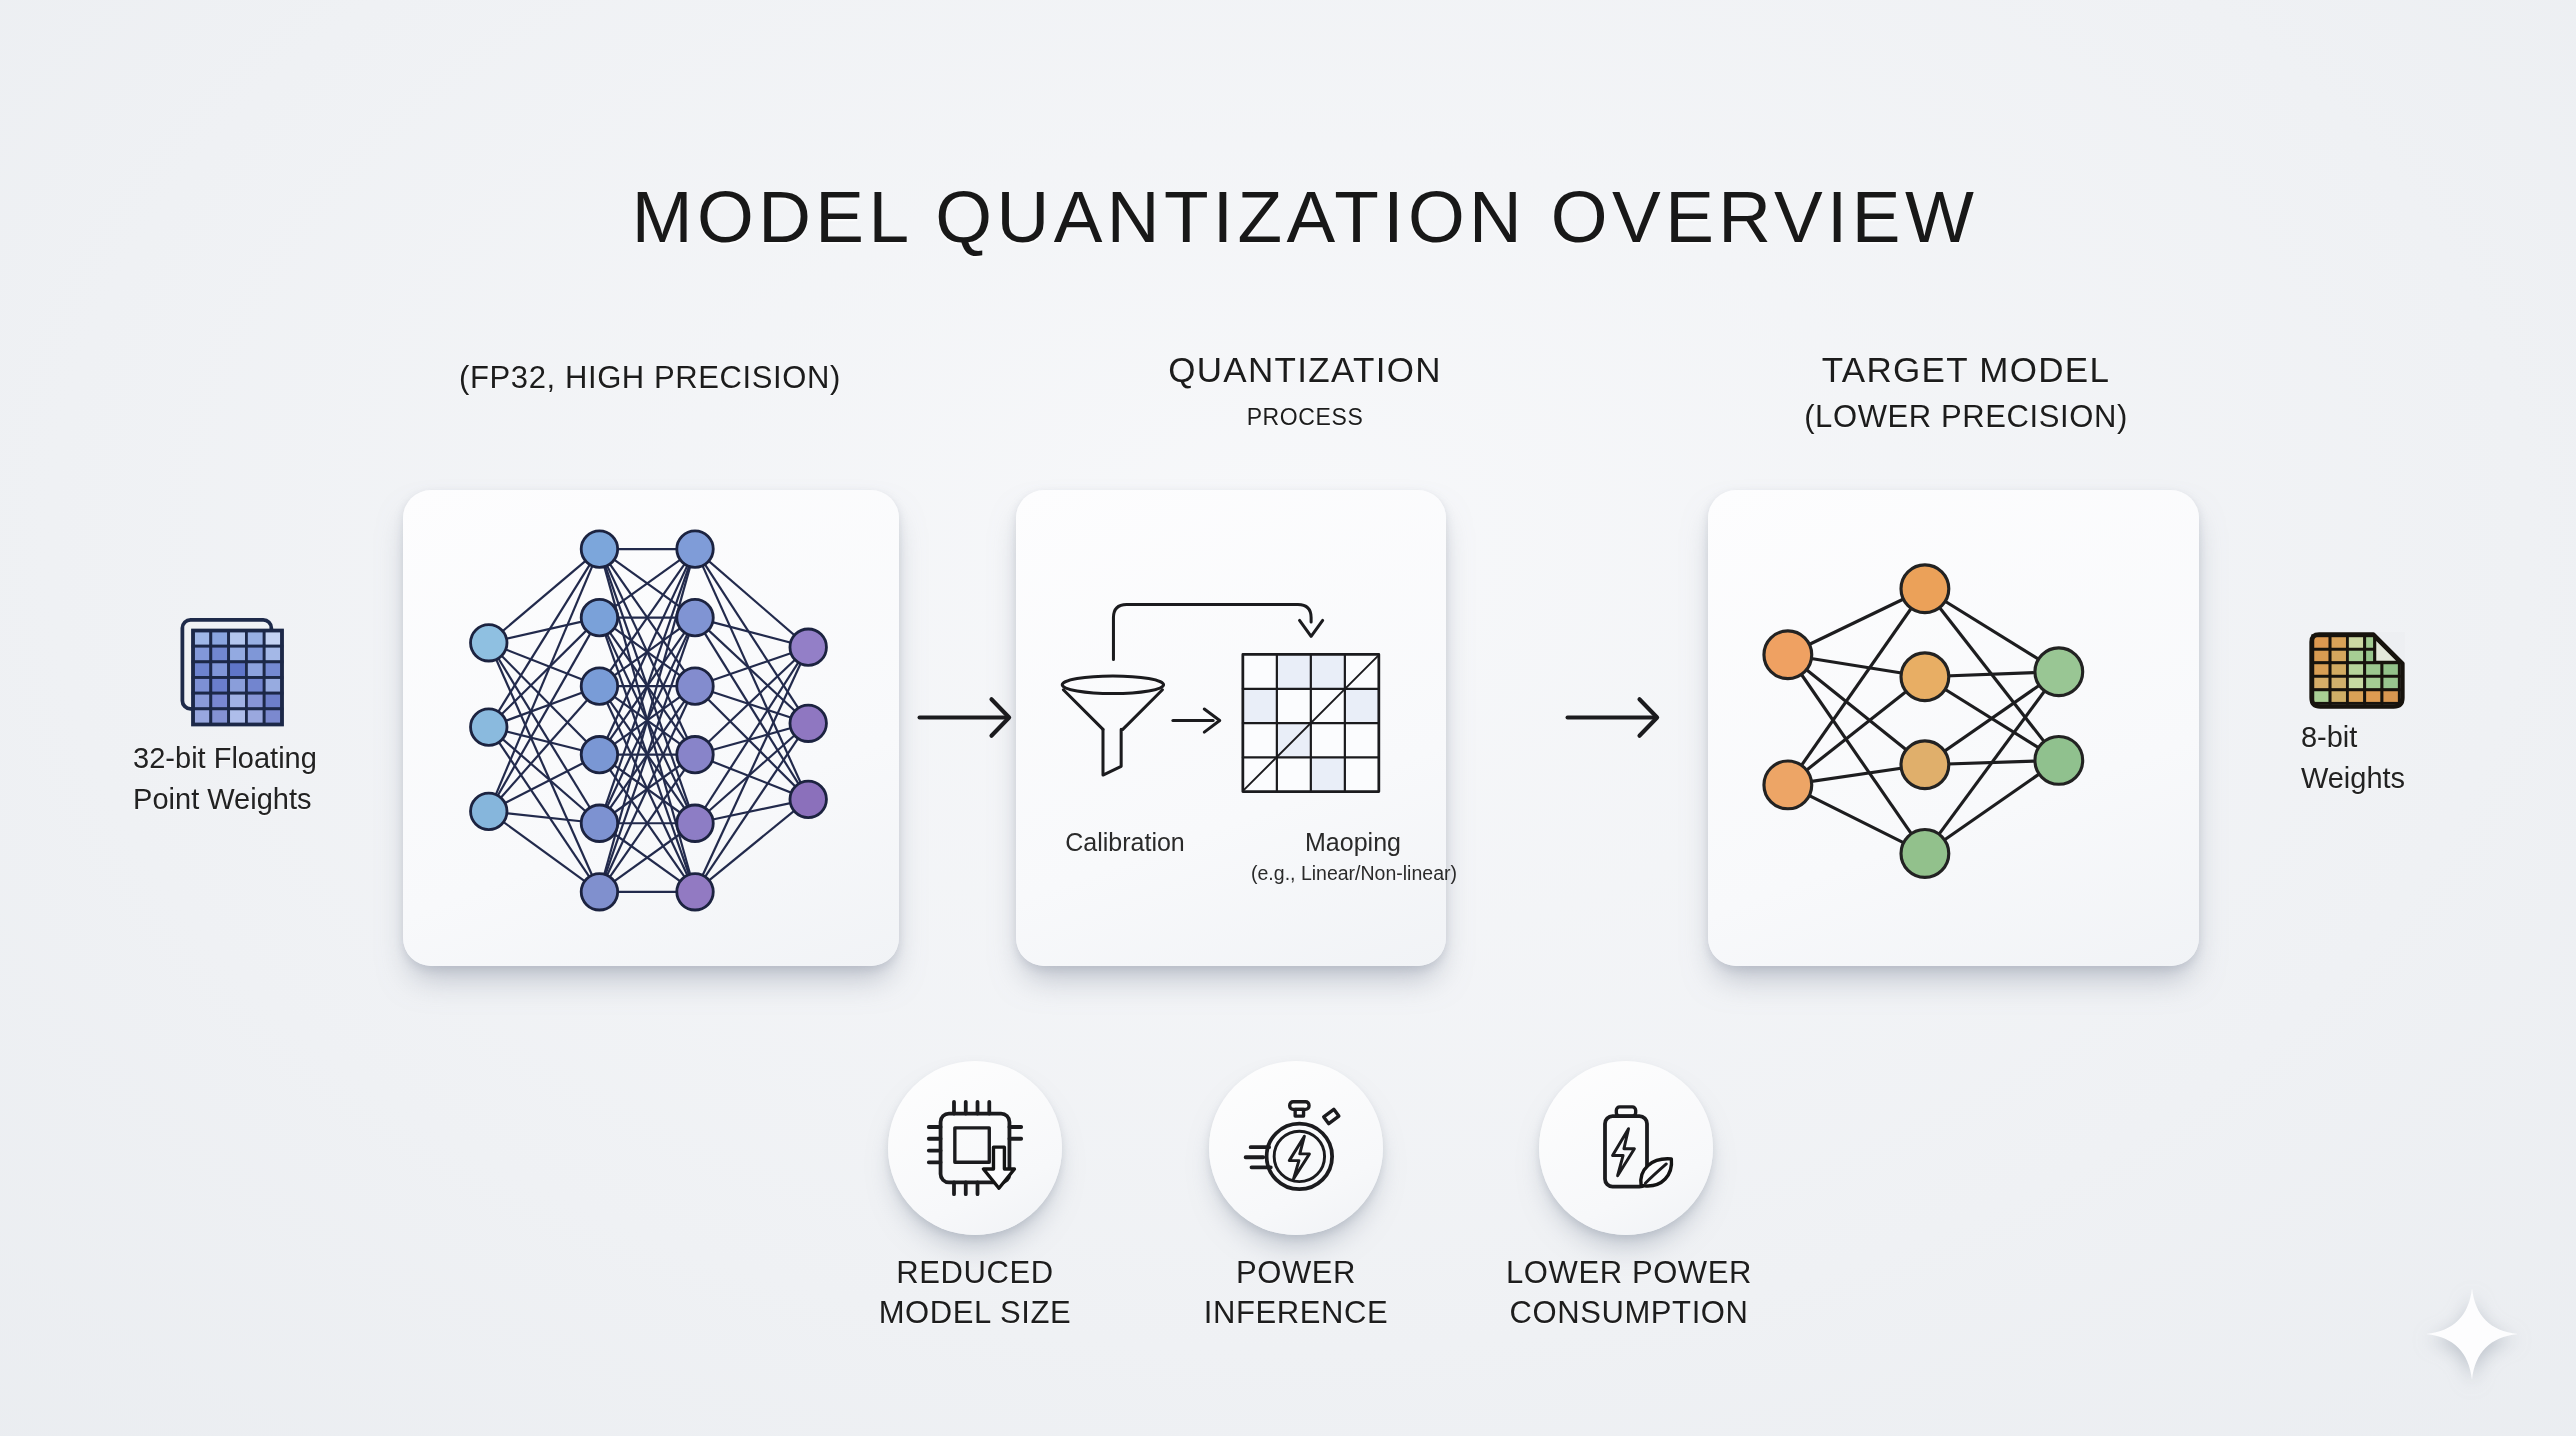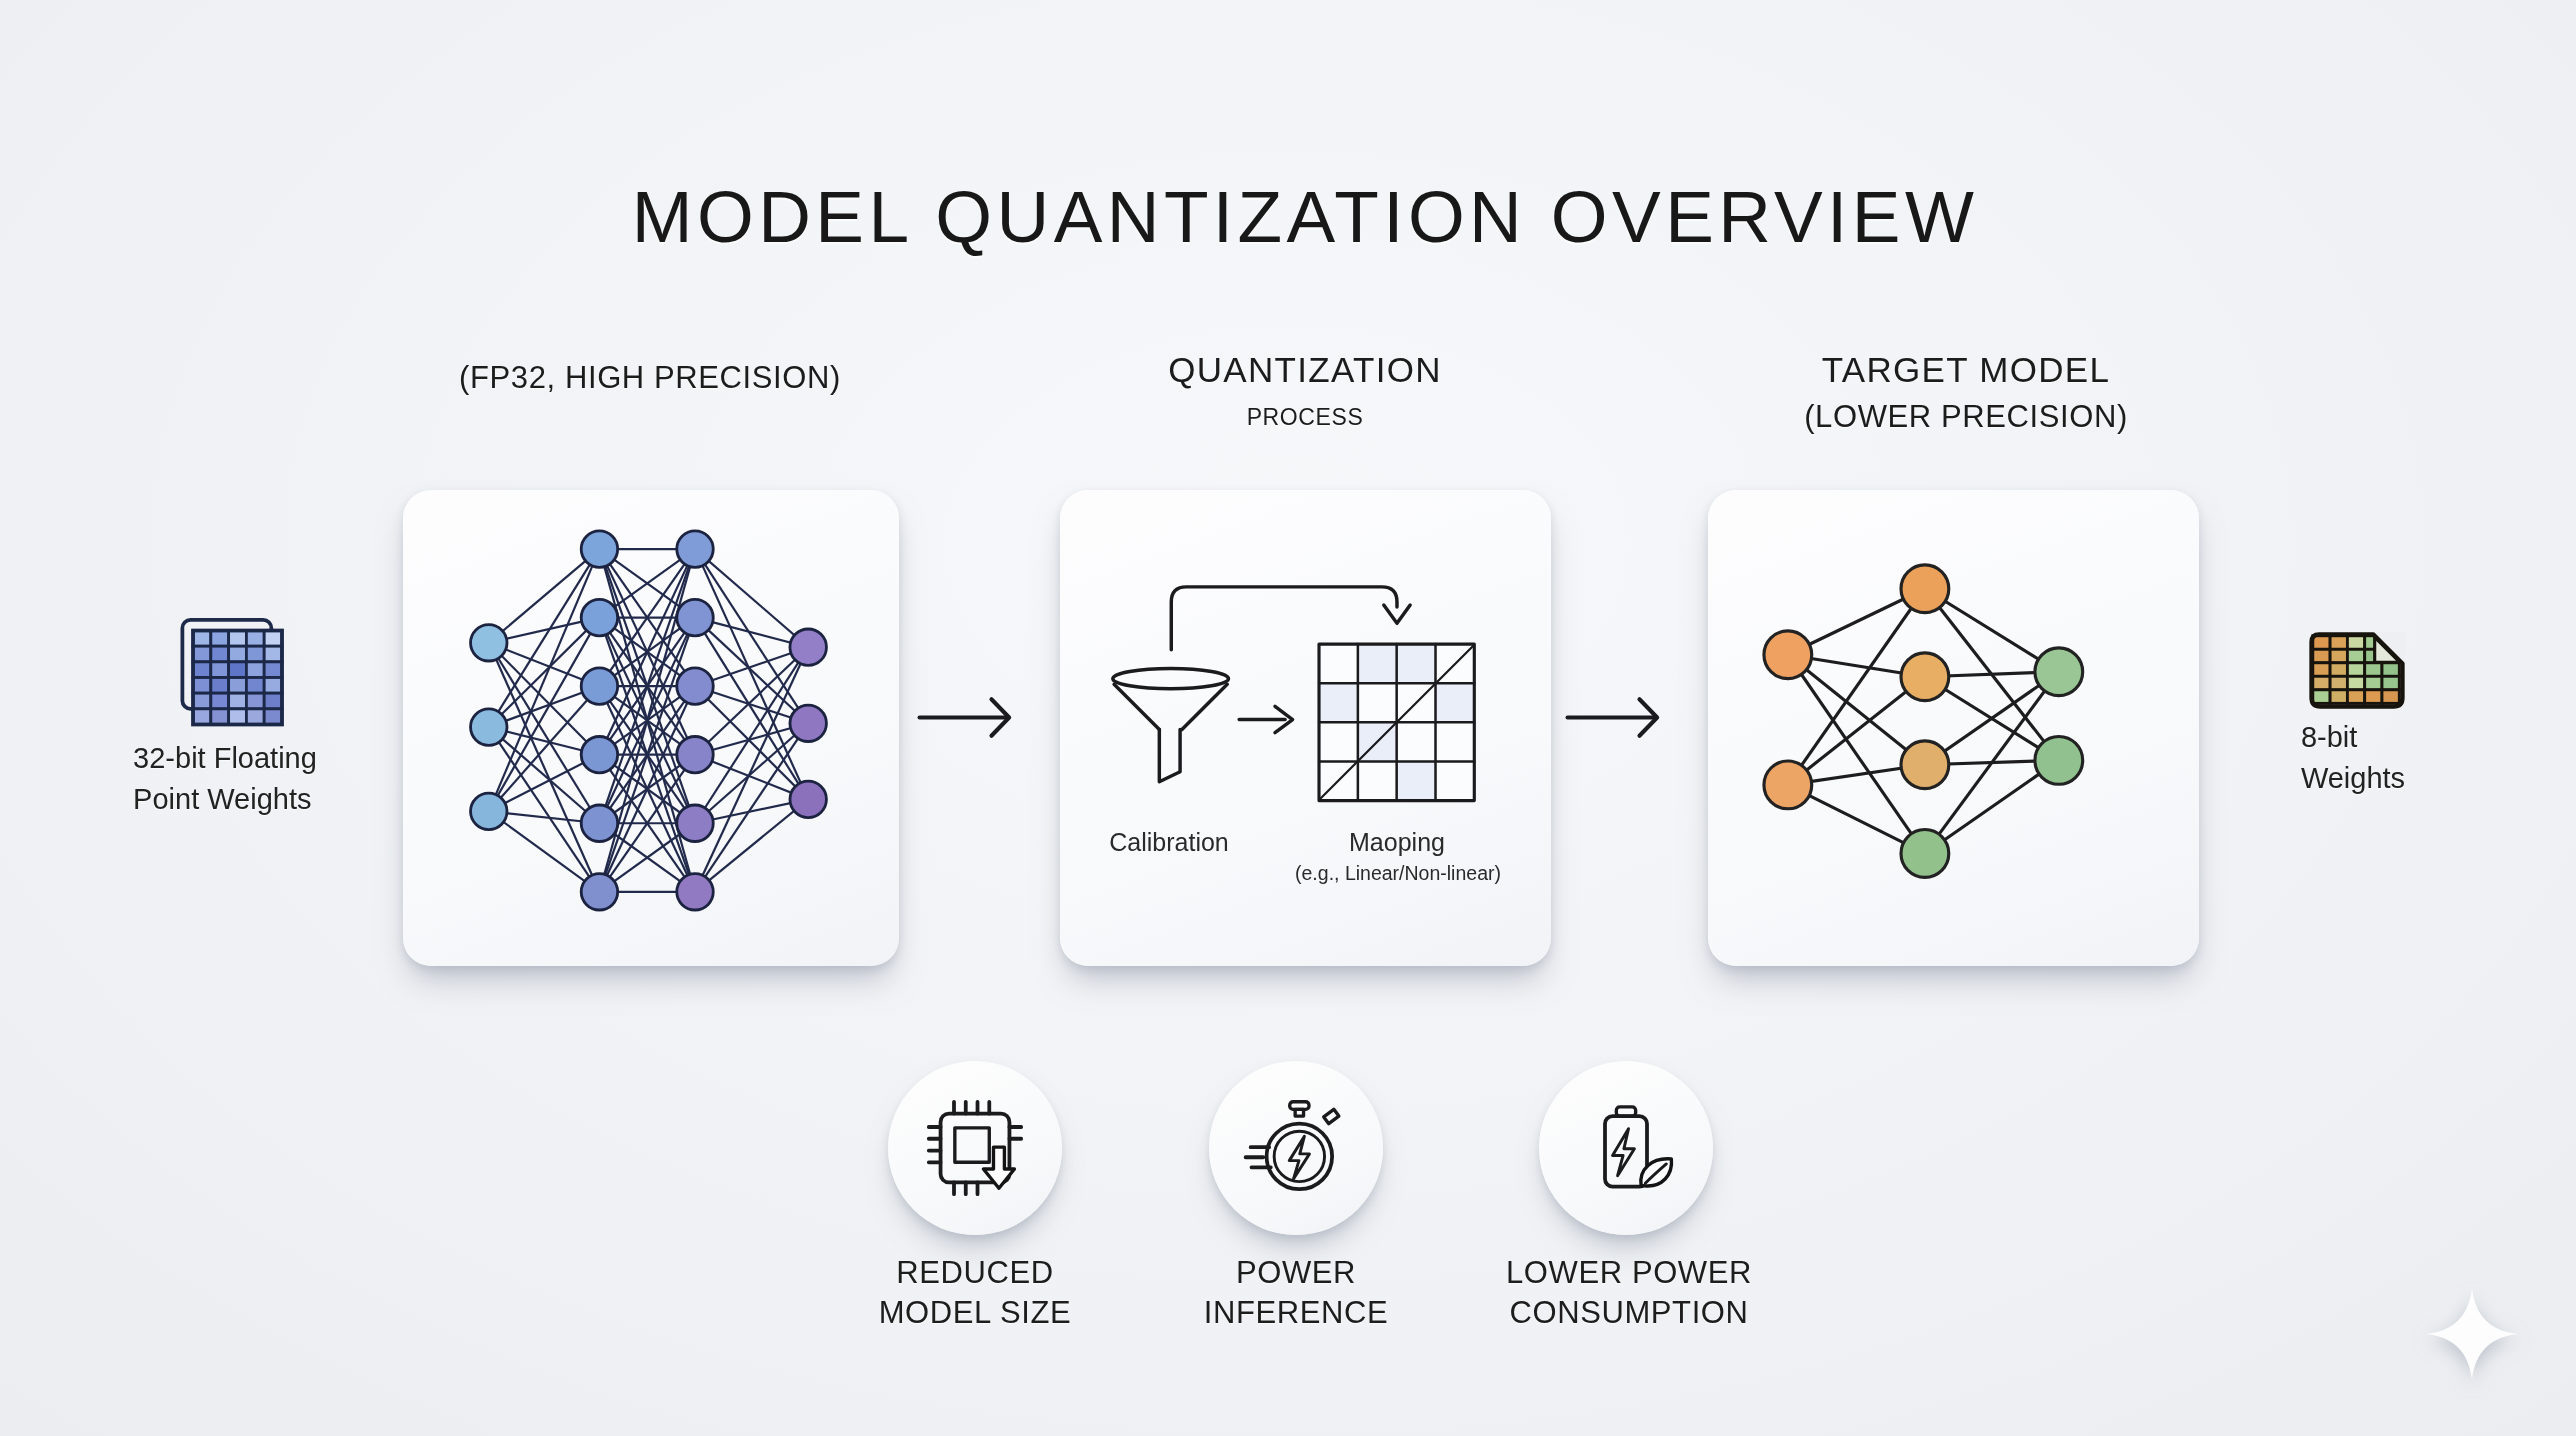--- a/index.html
+++ b/index.html
@@ -145,21 +145,21 @@
         <circle cx="464" cy="312" r="29" fill="#838cce" stroke="#1c2340" stroke-width="4.5"></circle>
         <circle cx="464" cy="421" r="29" fill="#8884c9" stroke="#1c2340" stroke-width="4.5"></circle>
         <circle cx="464" cy="530" r="29" fill="#8d7dc5" stroke="#1c2340" stroke-width="4.5"></circle>
         <circle cx="464" cy="639" r="29" fill="#927ac2" stroke="#1c2340" stroke-width="4.5"></circle>
         <circle cx="644" cy="250" r="29" fill="#937fc7" stroke="#1c2340" stroke-width="4.5"></circle>
         <circle cx="644" cy="371" r="29" fill="#8f77c1" stroke="#1c2340" stroke-width="4.5"></circle>
         <circle cx="644" cy="492" r="29" fill="#8b70bb" stroke="#1c2340" stroke-width="4.5"></circle>
       </svg>
   </div>
 
-  <div class="card" style="left:1060px;width:491px;">
+  <div class="card" style="left:1016px;width:430px;">
     <svg viewBox="0 0 781 757">
       <g>
         <path class="ink" stroke-width="5.5" d="M177,254 V178 Q177,154 201,154 H512 Q536,154 536,178 V186"></path>
         <path class="ink" stroke-width="5.5" d="M515,183 L536,212 L557,183"></path>
       </g>
       <g>
         <ellipse class="ink" stroke-width="5.5" cx="176" cy="300" rx="92" ry="16"></ellipse>
         <path class="ink" stroke-width="5.5" d="M86,309 L158,381"></path>
         <path class="ink" stroke-width="5.5" d="M266,309 L194,381"></path>
         <path class="ink" stroke-width="5.5" d="M158,381 V464 L191,448 V381"></path>

